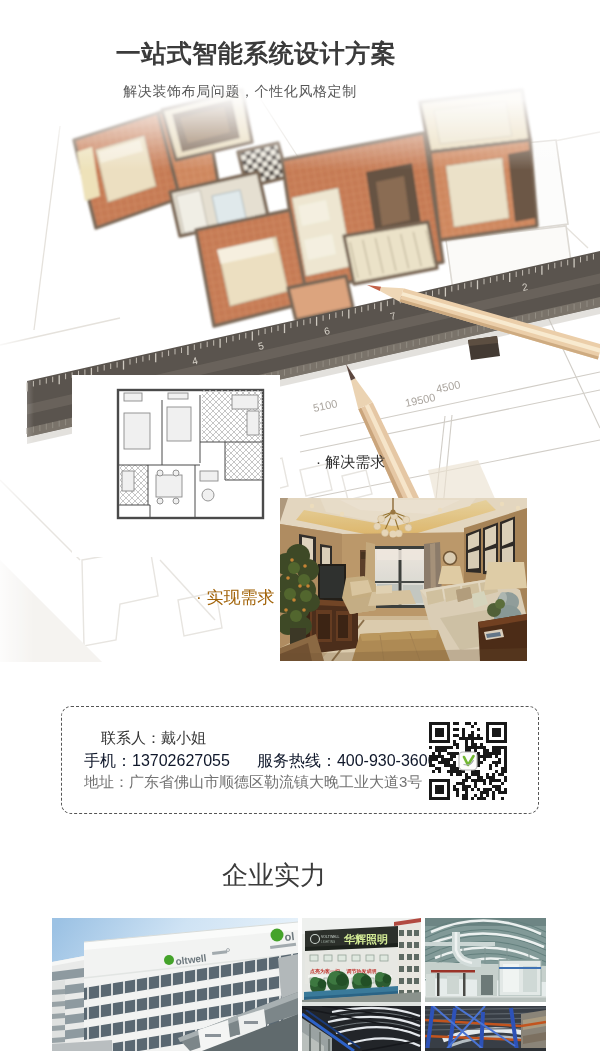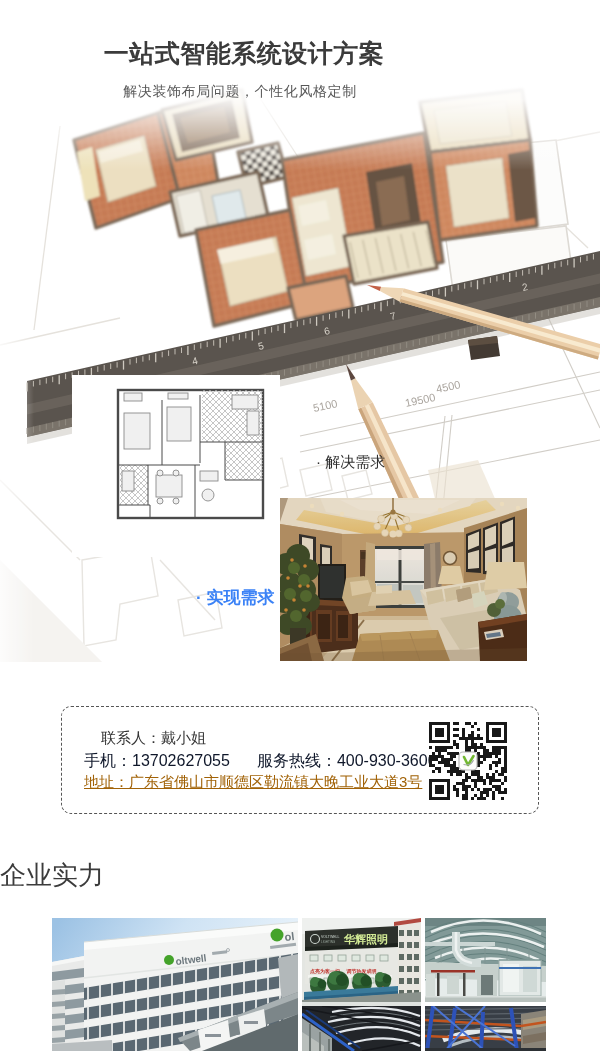--- a/index.html
+++ b/index.html
@@ -342,21 +342,21 @@
 <polygon points="0.0,560.0 140.0,700.0 0.0,700.0" fill="#f4f2ef"></polygon>
 <polygon points="428.0,470.0 478.0,460.0 500.0,510.0 440.0,520.0" fill="#eadfcc" opacity="0.65"></polygon>
 <rect x="0.0" y="0.0" width="600.0" height="62.0" fill="#ffffff"></rect>
 <rect x="0.0" y="62.0" width="600.0" height="108.0" fill="url(#fadeT)"></rect>
 <rect x="0.0" y="62.0" width="34.0" height="638.0" fill="url(#fadeL)" opacity="0.8"></rect>
 <rect x="0.0" y="662.0" width="600.0" height="38.0" fill="#ffffff"></rect>
 <rect x="0.0" y="62.0" width="600.0" height="638.0" fill="#ffffff" opacity="0.10"></rect>
 </svg>
 </div>
 
-<div class="abs" style="left:0;top:37px;width:488px;text-align:center;font-size:25px;font-weight:bold;color:#3b3b3b;letter-spacing:0.5px;">一站式智能系统设计方案</div>
+<div class="abs" style="left:0;top:37px;width:488px;text-align:center;font-size:25px;font-weight:bold;color:#3b3b3b;letter-spacing:0.5px;padding-left:12px;">一站式智能系统设计方案</div>
 
 <div class="abs" style="left:0;top:83px;width:480px;text-align:center;font-size:14px;color:#585858;letter-spacing:0.6px;">解决装饰布局问题，个性化风格定制</div>
 
 <div class="abs" style="left:72px;top:375px;width:208px;height:182px;background:#ffffff;">
 <svg width="208" height="182" viewBox="0 0 208 182" xmlns="http://www.w3.org/2000/svg">
 <defs>
         <pattern id="lat" width="6" height="6" patternUnits="userSpaceOnUse">
 <path d="M0 3 L3 0 M3 6 L6 3 M0 3 L3 6 M3 0 L6 3" stroke="#adadad" stroke-width="0.7" fill="none"></path>
         </pattern>
       </defs>
@@ -396,21 +396,21 @@
 <circle cx="136.0" cy="120.0" r="6.0"></circle>
 <rect x="50.0" y="96.0" width="12.0" height="20.0"></rect>
 <rect x="52.0" y="18.0" width="18.0" height="8.0"></rect>
 <rect x="96.0" y="18.0" width="20.0" height="6.0"></rect>
 </g>
 </svg>
 </div>
 
 <div class="abs" style="left:316px;top:453px;font-size:15px;color:#2e2e2e;">·&nbsp;解决需求</div>
 
-<div class="abs" style="left:196px;top:586px;font-size:17px;color:#3b82f6;font-weight:bold;">·&nbsp;实现需求</div>
+<div class="abs" style="left:196px;top:586px;font-size:17px;color:#a16207;">·&nbsp;实现需求</div>
 
 <div class="abs" style="left:280px;top:498px;width:247px;height:163px;background:#c9ad8b;">
 <svg width="247" height="163" viewBox="0 0 247 163" xmlns="http://www.w3.org/2000/svg">
 <defs>
 <linearGradient id="glowC" x1="0" y1="0" x2="0" y2="1">
 <stop offset="0" stop-color="#f6e6b2"></stop>
           <stop offset="1" stop-color="#e9c271"></stop>
 </linearGradient>
 <linearGradient id="winG" x1="0" y1="0" x2="0" y2="1">
 <stop offset="0" stop-color="#fdfeff"></stop>
@@ -479,21 +479,21 @@
       </g>\n\n<polygon points="66.0,80.0 84.0,78.0 96.0,86.0 96.0,112.0 70.0,116.0 62.0,100.0" fill="#cfbc92"></polygon>\n<polygon points="70.0,84.0 88.0,82.0 92.0,94.0 72.0,98.0" fill="#e6d8b6"></polygon>\n<polygon points="66.0,102.0 94.0,98.0 96.0,112.0 70.0,116.0" fill="#cdbc96"></polygon>\n<polygon points="66.0,102.0 94.0,98.0 96.0,112.0 70.0,116.0" fill="#cdbc96"></polygon>\n\n<polygon points="92.0,94.0 130.0,92.0 136.0,106.0 88.0,108.0" fill="#e2d4b4"></polygon>\n<polygon points="96.0,88.0 112.0,87.0 112.0,95.0 96.0,96.0" fill="#efe6cc"></polygon>\n\n<polygon points="140.0,92.0 216.0,80.0 240.0,92.0 247.0,120.0 247.0,163.0 170.0,163.0 150.0,128.0" fill="#e7e2d0"></polygon>\n<polygon points="140.0,92.0 216.0,80.0 226.0,90.0 150.0,104.0" fill="#f0ecdc"></polygon>\n<polygon points="146.0,94.0 162.0,91.0 164.0,103.0 148.0,107.0" fill="#dcd2b4"></polygon>\n<polygon points="164.0,91.0 180.0,88.0 182.0,100.0 166.0,104.0" fill="#dcd2b4"></polygon>\n<polygon points="182.0,88.0 198.0,85.0 200.0,97.0 184.0,101.0" fill="#dcd2b4"></polygon>\n<polygon points="200.0,85.0 216.0,82.0 218.0,94.0 202.0,98.0" fill="#dcd2b4"></polygon>\n<polygon points="176.0,92.0 190.0,89.0 192.0,100.0 178.0,104.0" fill="#b8a98c"></polygon>\n<polygon points="176.0,92.0 190.0,89.0 192.0,100.0 178.0,104.0" fill="#b8a98c"></polygon>\n<polygon points="192.0,96.0 204.0,93.0 208.0,106.0 194.0,110.0" fill="#e2ead8"></polygon>\n<polygon points="160.0,120.0 230.0,108.0 247.0,128.0 247.0,140.0 180.0,152.0" fill="#d8d2bc"></polygon>\n\n<polygon points="208.0,64.0 244.0,64.0 247.0,90.0 204.0,92.0" fill="#ece0be"></polygon>\n\n<ellipse cx="228" cy="104" rx="11" ry="10" fill="#8fa9b0"></ellipse>\n<ellipse cx="228" cy="120" rx="14" ry="13" fill="#86a2aa"></ellipse>\n<ellipse cx="223" cy="100" rx="4" ry="6" fill="#b2c6ca"></ellipse>\n\n<polygon points="198.0,124.0 247.0,116.0 247.0,163.0 200.0,163.0" fill="#3f2214"></polygon>\n<polygon points="198.0,124.0 247.0,116.0 247.0,122.0 200.0,130.0" fill="#6a3a20"></polygon>\n<polygon points="204.0,134.0 222.0,131.0 224.0,139.0 206.0,142.0" fill="#e8e4d8"></polygon>\n<polygon points="206.0,136.0 220.0,134.0 221.0,138.0 207.0,140.0" fill="#5a7a9a"></polygon>\n<circle cx="214.0" cy="112.0" r="7.0" fill="#44603a"></circle>\n<circle cx="220.0" cy="106.0" r="5.0" fill="#50703f"></circle>\n\n<polygon points="80.0,136.0 158.0,132.0 170.0,163.0 72.0,163.0" fill="#b3925c"></polygon>\n<polygon points="80.0,136.0 158.0,132.0 156.0,140.0 82.0,143.0" fill="#c2a167"></polygon>\n<line x1="100.0" y1="137.0" x2="104.0" y2="163.0" stroke="#a8895a" stroke-width="1"></line>\n<line x1="130.0" y1="135.0" x2="140.0" y2="163.0" stroke="#a8895a" stroke-width="1"></line>\n\n<polygon points="0.0,150.0 36.0,136.0 44.0,163.0 0.0,163.0" fill="#8a6a48"></polygon>\n<polygon points="0.0,156.0 28.0,145.0 32.0,163.0 0.0,163.0" fill="#6b4e34"></polygon>\n<rect x="0.0" y="0.0" width="247.0" height="163.0" fill="#96642a" opacity="0.16"></rect>\n<polygon points="0.0,0.0 8.0,0.0 0.0,24.0" fill="#7a5c3c" opacity="0.5"></polygon>\n<polygon points="0.0,156.0 247.0,150.0 247.0,163.0 0.0,163.0" fill="#6b4e30" opacity="0.25"></polygon>
 </svg>
 </div>
 
 <div class="abs" style="left:61px;top:706px;width:476px;height:106px;border:1px dashed #555;border-radius:10px;"></div>
 
 <div class="abs" style="left:101px;top:729px;font-size:15px;color:#333;">联系人：戴小姐</div>
 
 <div class="abs" style="left:84px;top:751px;font-size:16px;color:#0f172a;">手机：13702627055<span style="display:inline-block;width:27px;"></span>服务热线：400-930-3600</div>
 
-<div class="abs" style="left:84px;top:773px;font-size:15px;color:#a16207;text-decoration:underline;">地址：广东省佛山市顺德区勒流镇大晚工业大道3号</div>
+<div class="abs" style="left:84px;top:773px;font-size:15px;color:#737373;">地址：广东省佛山市顺德区勒流镇大晚工业大道3号</div>
 
 <div class="abs" style="left:429px;top:722px;width:78px;height:78px;">
 <svg width="78" height="78" viewBox="0 0 78 78" xmlns="http://www.w3.org/2000/svg">
 <rect x="0.0" y="0.0" width="78.0" height="78.0" fill="#ffffff"></rect>
 
 <g shape-rendering="crispEdges">
         <rect x="0.0" y="24.0" width="3.0" height="3.0" fill="#181818"></rect>
         <rect x="0.0" y="33.0" width="3.0" height="3.0" fill="#181818"></rect>
         <rect x="0.0" y="36.0" width="3.0" height="3.0" fill="#181818"></rect>
         <rect x="0.0" y="39.0" width="3.0" height="3.0" fill="#181818"></rect>
@@ -737,21 +737,21 @@
 <rect x="0.0" y="57.0" width="21.0" height="21.0" fill="#181818"></rect>
       <rect x="3.0" y="60.0" width="15.0" height="15.0" fill="#fff"></rect>
       <rect x="6.0" y="63.0" width="9.0" height="9.0" fill="#181818"></rect>
 
 <rect x="30.0" y="30.0" width="18.0" height="18.0" rx="4" fill="#fdfdfd" stroke="#b8b8b8" stroke-width="1.2"></rect>
 <path d="M35 35 L39 43 L44.5 34" stroke="#72b832" stroke-width="2.6" fill="none" stroke-linecap="round" stroke-linejoin="round"></path>
 <path d="M34.5 42.5 Q42 44.5 44.5 38" stroke="#a2a8a8" stroke-width="1.1" fill="none"></path>
 </svg>
 </div>
 
-<div class="abs" style="left:0;top:858px;width:548px;font-size:26px;color:#3b3b3b;">企业实力</div>
+<div class="abs" style="left:0;top:858px;width:548px;text-align:center;font-size:26px;color:#3b3b3b;">企业实力</div>
 
 <div class="abs" style="left:52px;top:918px;width:246px;height:133px;background:#eef2f5;">
 <svg width="246" height="133" viewBox="0 0 246 133" xmlns="http://www.w3.org/2000/svg">
 <defs>
         <linearGradient id="sky" x1="0" y1="0.1" x2="1" y2="0.5">
 <stop offset="0" stop-color="#9cc2e4"></stop>
           <stop offset="0.45" stop-color="#cfe3f4"></stop>
           <stop offset="1" stop-color="#eef6fc"></stop>
 </linearGradient>
       </defs>

